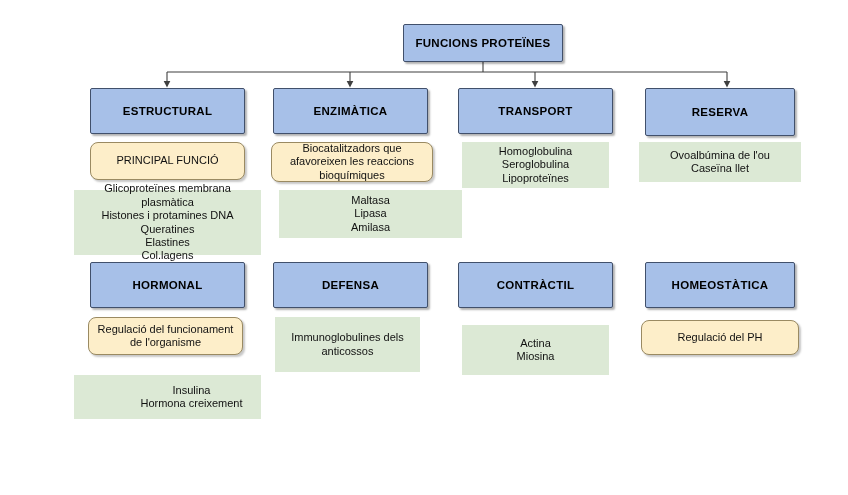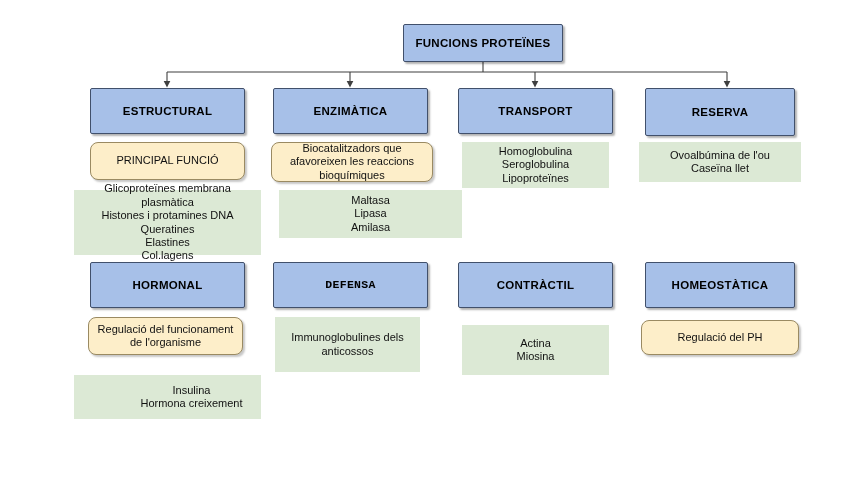--- a/index.html
+++ b/index.html
@@ -144,21 +144,21 @@
     <span class="txt">Regulació del funcionament de l'organisme</span>
   </div>
   <div class="node box-blue" style="left:90px; top:262px; width:155px; height:46px;">
     <span class="txt">HORMONAL</span>
   </div>
   <div class="node box-green" style="left:74px; top:375px; width:187px; height:44px;padding-left:48px;">
     <span class="txt">Insulina
 Hormona creixement</span>
   </div>
 
-  <div class="node box-blue" style="left:273px; top:262px; width:155px; height:46px;font-family:Liberation Mono, monospace;">
+  <div class="node box-blue" style="left:273px; top:262px; width:155px; height:46px;">
     <span class="txt">DEFENSA</span>
   </div>
   <div class="node box-green" style="left:275px; top:317px; width:145px; height:55px;">
     <span class="txt">Immunoglobulines dels anticossos</span>
   </div>
 
   <div class="node box-blue" style="left:458px; top:262px; width:155px; height:46px;">
     <span class="txt">CONTRÀCTIL</span>
   </div>
   <div class="node box-green" style="left:462px; top:325px; width:147px; height:50px;">

